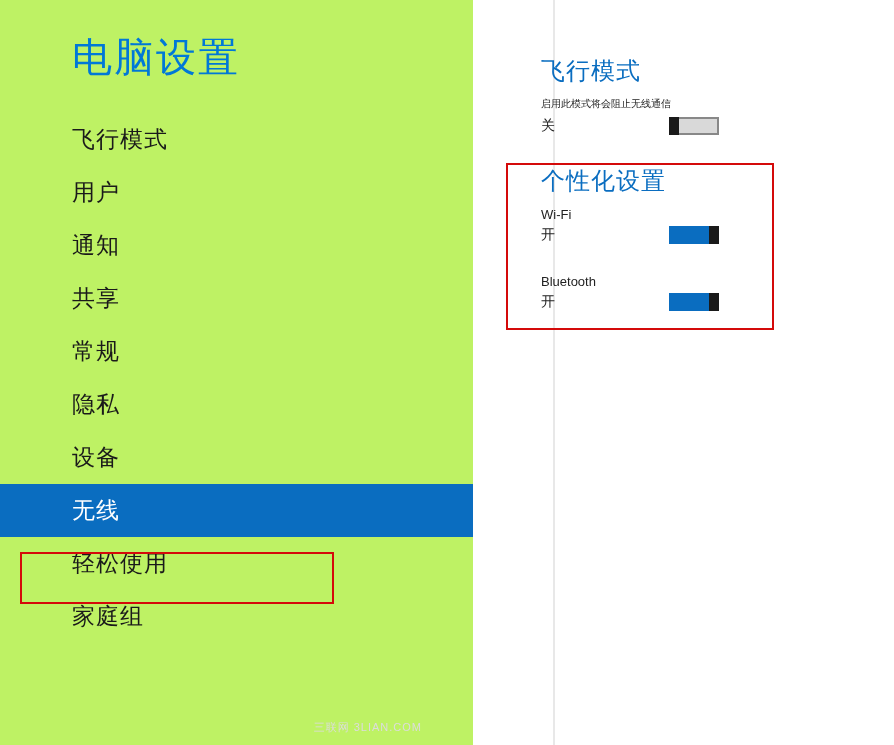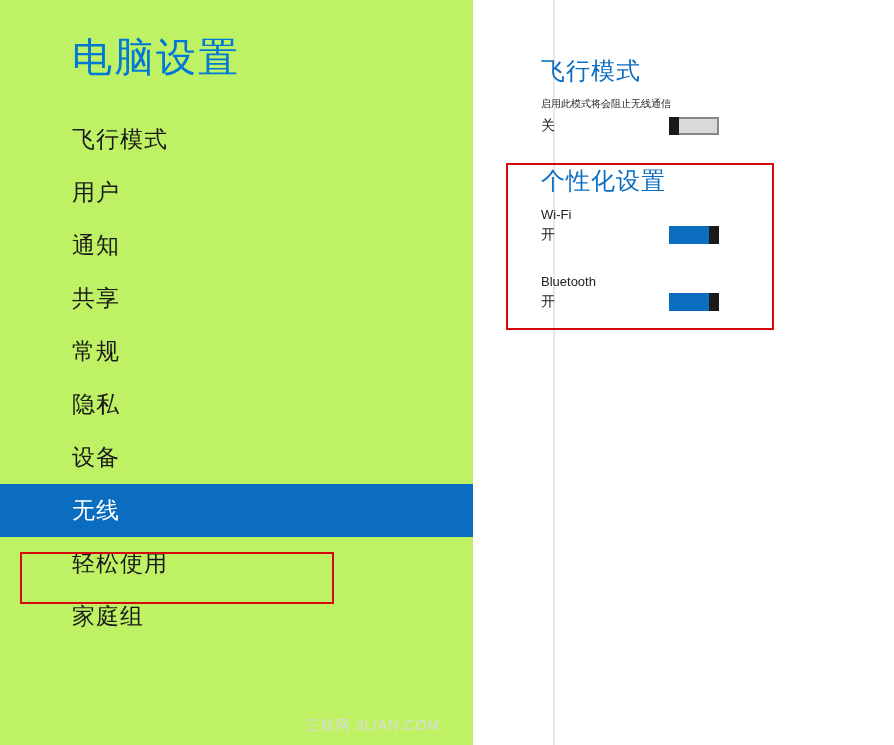--- a/index.html
+++ b/index.html
@@ -134,22 +134,22 @@
     }
     .highlight-content {
       left: 33px;
       top: 163px;
       width: 268px;
       height: 167px;
     }
     .watermark {
       position: absolute;
       bottom: 10px;
-      right: 454px;
-      font-size: 14px;
+      right: 472px;
+      font-size: 11px;
       color: #dcdcdc;
       letter-spacing: 1px;
     }
   </style>
 </head>
 <body>
 
 <div class="sidebar">
   <h1 class="sidebar-title">电脑设置</h1>
   <ul class="sidebar-list" id="sidebar-list">

